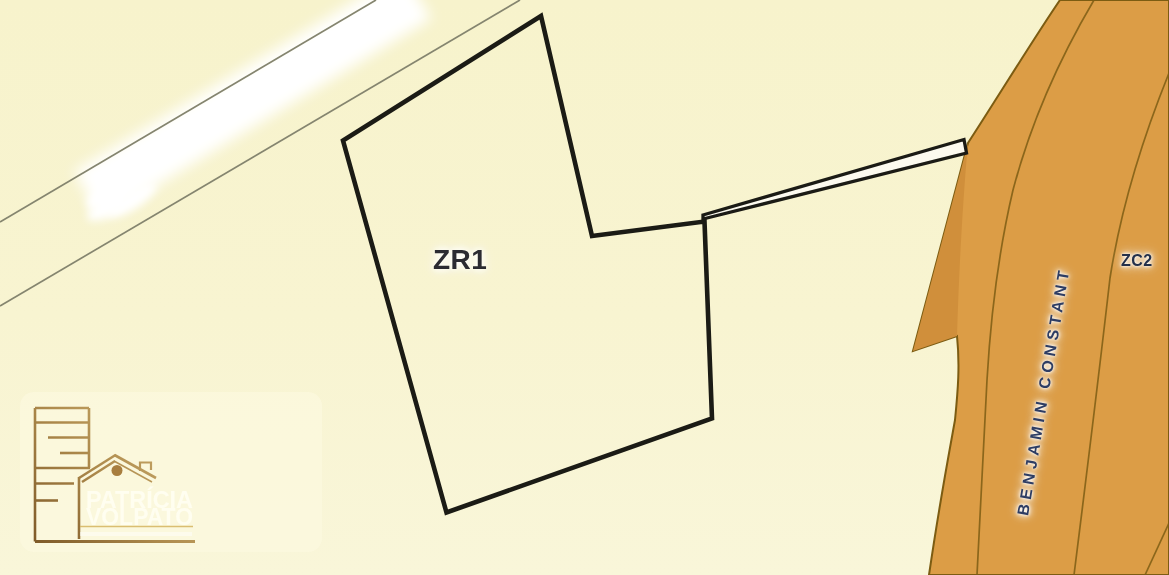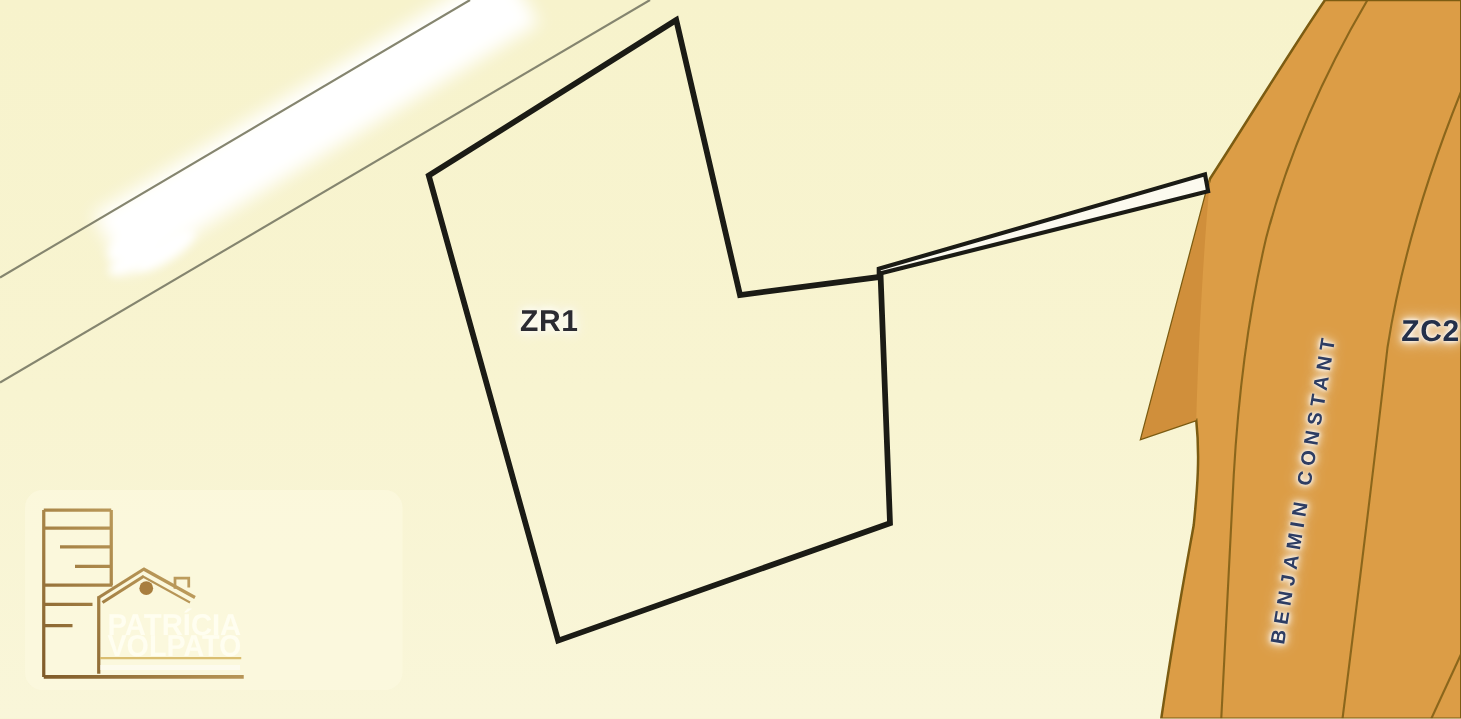--- a/index.html
+++ b/index.html
@@ -1,20 +1,20 @@
 <!DOCTYPE html>
 <html><head>
 <meta charset="utf-8">
 <style>
 html,body{margin:0;padding:0;background:#f8f4d1}
 #c{position:relative;width:1169px;height:575px;background:linear-gradient(180deg,#f7f3cc 0%,#f8f4d1 55%,#f9f6d9 100%);overflow:hidden;font-family:"Liberation Sans",sans-serif}
 .lbl{position:absolute;font-weight:bold;white-space:nowrap}
-#zr1{left:416px;top:244px;font-size:24px;color:#2b2b31;letter-spacing:0.5px;
+#zr1{left:433px;top:244px;font-size:28px;color:#2b2b31;letter-spacing:0.5px;
   text-shadow:0 0 6px rgba(255,255,255,.95),0 0 10px rgba(255,255,255,.9),0 0 14px rgba(255,255,255,.8)}
-#zc2{left:1121px;top:252px;font-size:24px;color:#24304a;letter-spacing:0.5px;
+#zc2{left:1121px;top:252px;font-size:16px;color:#24304a;letter-spacing:0.5px;
   text-shadow:0 0 3px rgba(255,255,255,1),0 0 5px rgba(255,255,255,1),0 0 9px rgba(255,255,255,.95),0 0 14px rgba(255,255,255,.9)}
 #bc{left:1044px;top:391px;font-size:16px;color:#2e3d63;letter-spacing:4.5px;
   transform:translate(-50%,-50%) rotate(-80.5deg);transform-origin:center;
   text-shadow:0 0 3px rgba(255,255,255,1),0 0 5px rgba(255,255,255,1),0 0 8px rgba(255,255,255,.95),0 0 12px rgba(255,255,255,.85)}
 </style>
 </head>
 <body>
 <div id="c">
 <svg width="1169" height="575" viewBox="0 0 1169 575" style="position:absolute;left:0;top:0;filter:blur(0.4px)">
   <defs>

